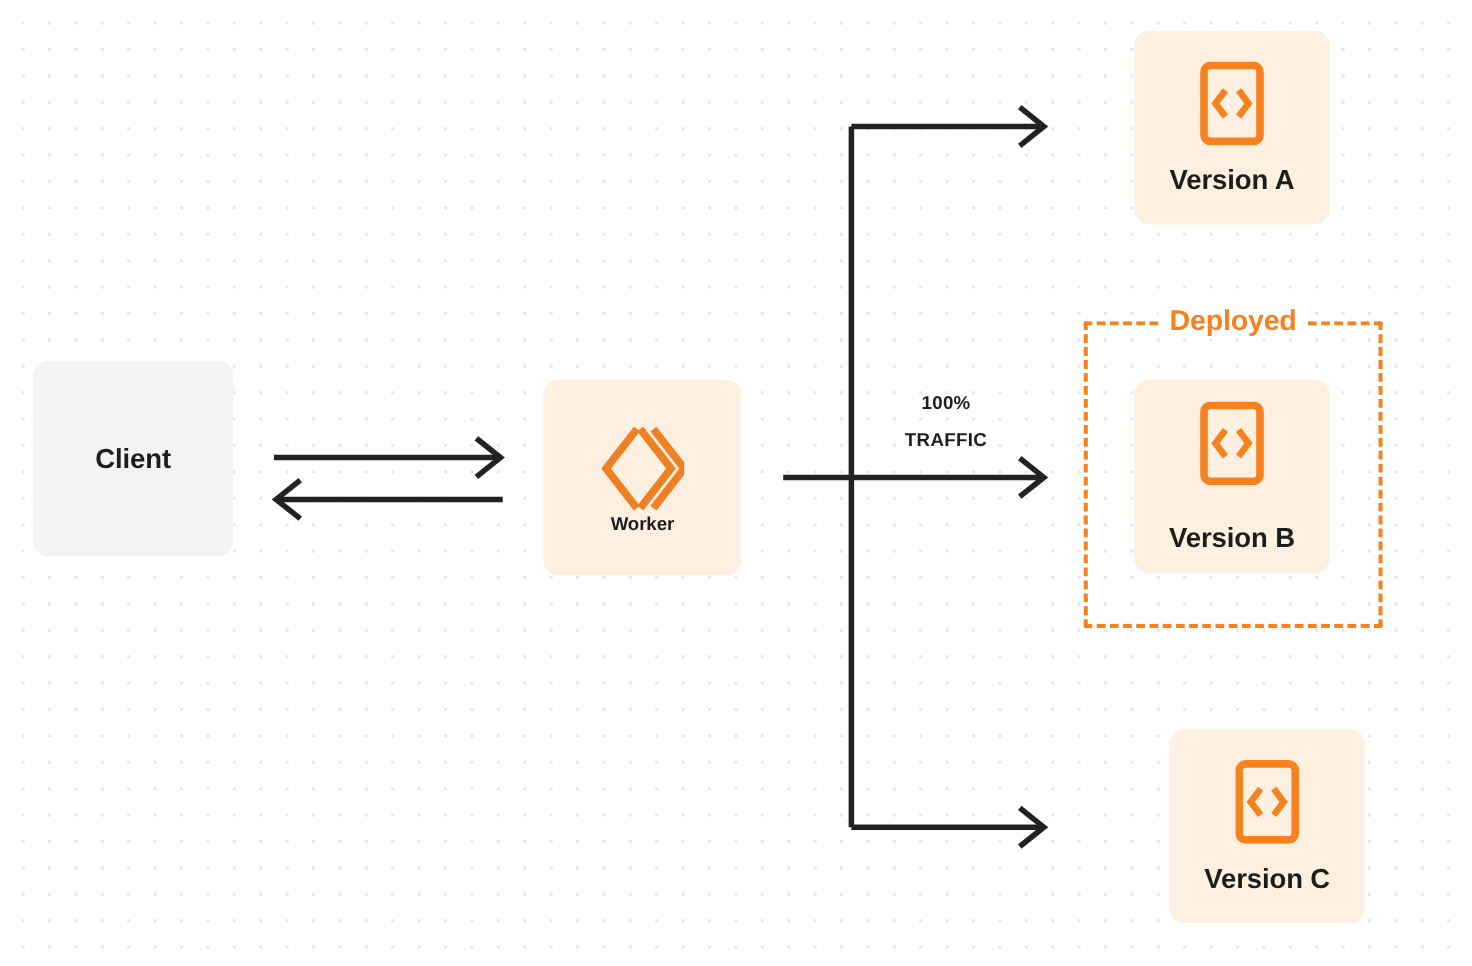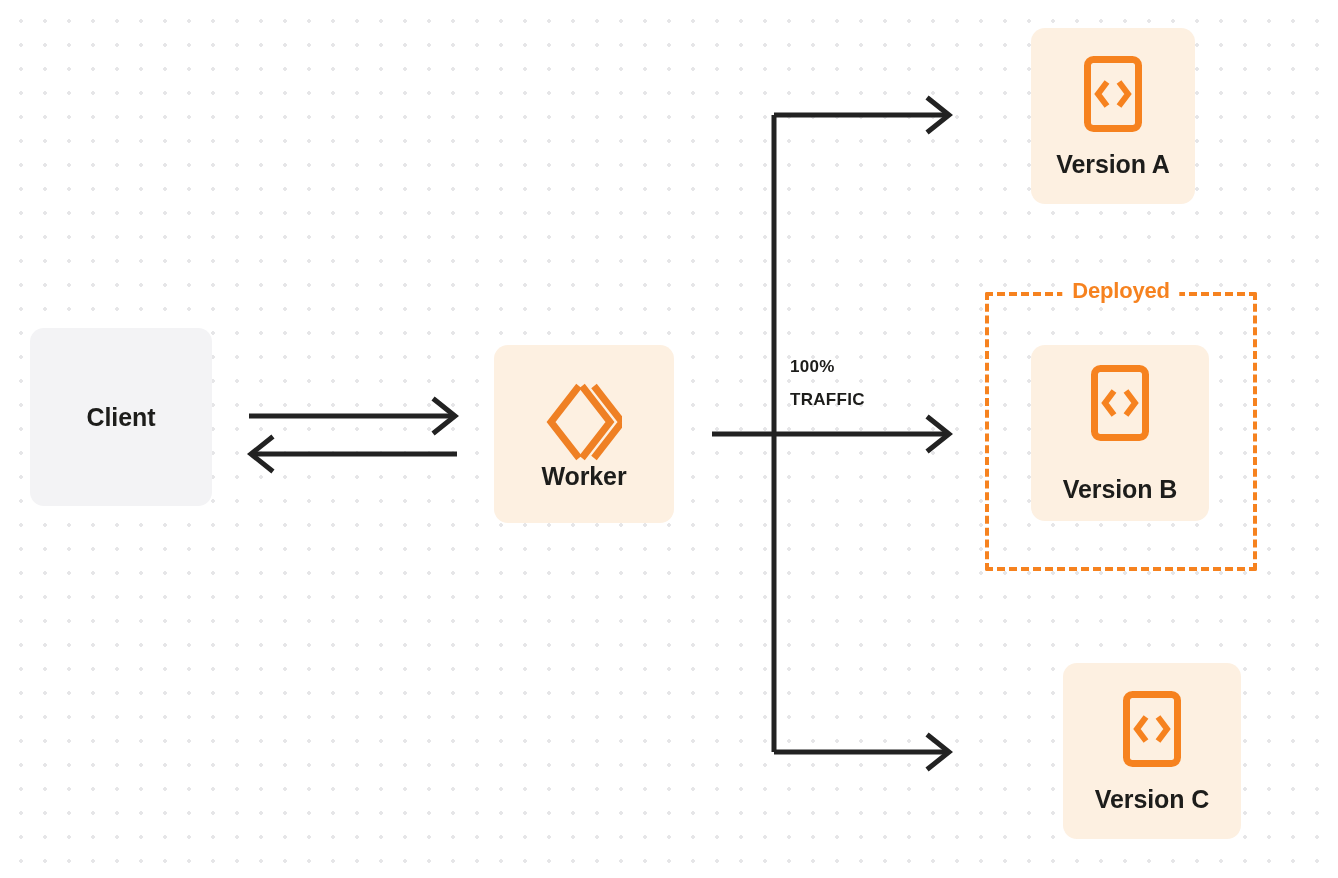--- a/index.html
+++ b/index.html
@@ -48,21 +48,21 @@
   .node-label {
     font-weight: bold;
     color: #1d1d1b;
     letter-spacing: -0.1px;
     line-height: 1;
     text-align: center;
     white-space: nowrap;
   }
 
   .node-client .node-label { font-size: 25px; }
-  .node-worker .node-label { font-size: 25px; }
+  .node-worker .node-label { font-size: 17px; }
   .node-version .node-label { font-size: 25px; margin-top: 20px; }
 
   .node-icon {
     display: block;
     line-height: 0;
   }
 
   
   #client-node {
     left: 30px;
@@ -76,21 +76,21 @@
     left: 494px;
     top: 345px;
     width: 180px;
     height: 178px;
   }
 
   
   #version-a-node {
     left: 1031px;
     top: 28px;
-    width: 164px;
+    width: 178px;
     height: 176px;
   }
   #version-b-node {
     left: 1031px;
     top: 345px;
     width: 178px;
     height: 176px;
     gap: 16px;
   }
   #version-c-node {
@@ -114,21 +114,21 @@
   }
 
   #deployed-label {
     position: absolute;
     left: 50%;
     top: -4px;
     transform: translate(-50%, -54%);
     background: #ffffff;
     padding: 0 10px;
     color: #f6821f;
-    font-size: 22px;
+    font-size: 26px;
     font-weight: bold;
     letter-spacing: -0.2px;
     white-space: nowrap;
     line-height: 1;
   }
 
   
   #connectors {
     position: absolute;
     left: 0;
@@ -137,21 +137,21 @@
     height: 878px;
     pointer-events: none;
   }
 
   
   #traffic-label {
     position: absolute;
     left: 790px;
     top: 350px;
     width: 140px;
-    text-align: left;
+    text-align: center;
     color: #1d1d1b;
     font-size: 17px;
     font-weight: bold;
     letter-spacing: 0.3px;
     line-height: 1.95;
   }
   #traffic-label span { display: block; }
 </style>
 </head>
 <body>

